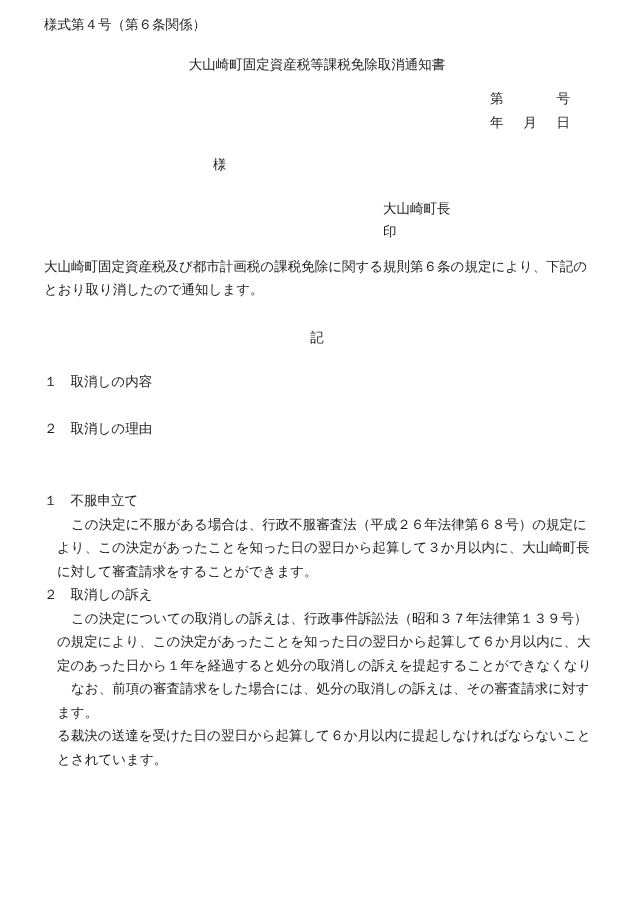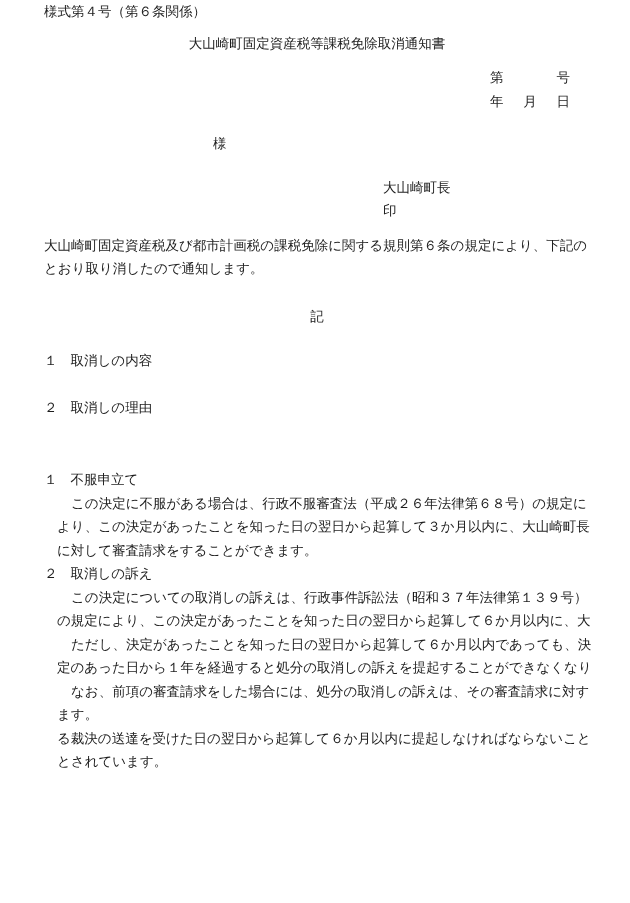--- a/index.html
+++ b/index.html
@@ -5,36 +5,36 @@
   html, body {
     margin: 0;
     padding: 0;
     background: #ffffff;
   }
   .page {
     position: relative;
     width: 630px;
     height: 903px;
     background: #ffffff;
-    font-family: Liberation Serif, serif;
+    font-family: Liberation Mono, monospace;
     font-size: 13.5px;
     color: #1d1d1d;
     overflow: hidden;
     box-sizing: border-box;
-    padding: 0 40px 0 44px;
+    padding: 14px 40px 0 44px;
   }
   .line {
     line-height: 23.5px;
     white-space: nowrap;
   }
   .ind-1 { padding-left: 13px; }
   .ind-2 { padding-left: 27px; }
   .doc-title {
     text-align: center;
-    margin-top: 8px;
+    margin-top: 16px;
   }
   .doc-number-block {
     width: 80px;
     margin-left: auto;
     margin-right: 20px;
     margin-top: 11px;
   }
   .flex-between {
     display: flex;
     justify-content: space-between;
@@ -110,21 +110,20 @@
     </div>
     <div class="line ind-2">この決定に不服がある場合は、行政不服審査法（平成２６年法律第６８号）の規定に</div>
     <div class="line ind-1">より、この決定があったことを知った日の翌日から起算して３か月以内に、大山崎町長</div>
     <div class="line ind-1">に対して審査請求をすることができます。</div>
 
     <div class="line">
       <span class="item-num">２</span><span>取消しの訴え</span>
     </div>
     <div class="line ind-2">この決定についての取消しの訴えは、行政事件訴訟法（昭和３７年法律第１３９号）</div>
     <div class="line ind-1">の規定により、この決定があったことを知った日の翌日から起算して６か月以内に、大</div>
-    <div class="line ind-2">ただし、決定があったことを知った日の翌日から起算して６か月以内であっても、決</div>
     <div class="line ind-1">定のあった日から１年を経過すると処分の取消しの訴えを提起することができなくなり</div>
     <div class="line ind-2">なお、前項の審査請求をした場合には、処分の取消しの訴えは、その審査請求に対す</div>
     <div class="line ind-1">ます。</div>
     <div class="line ind-1">る裁決の送達を受けた日の翌日から起算して６か月以内に提起しなければならないこと</div>
     <div class="line ind-1">とされています。</div>
   </div>
 
 </div>
 
 </body></html>

